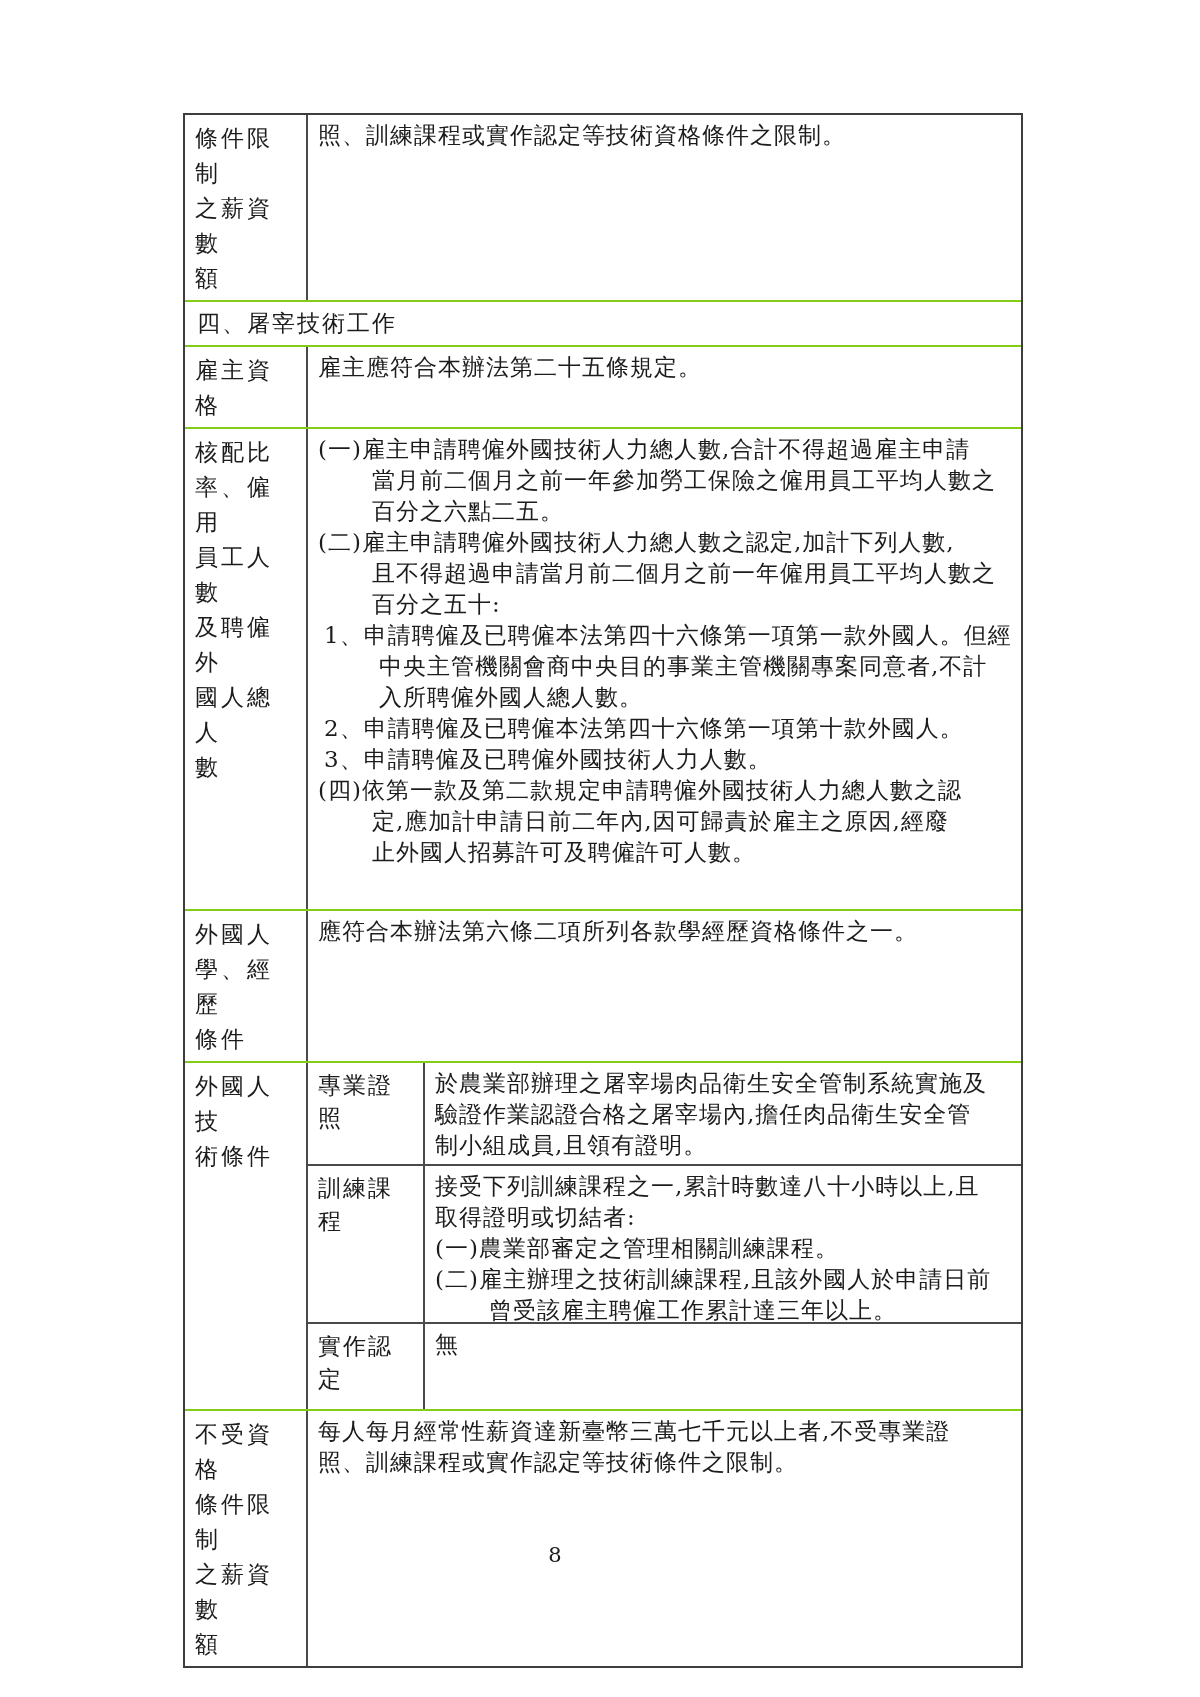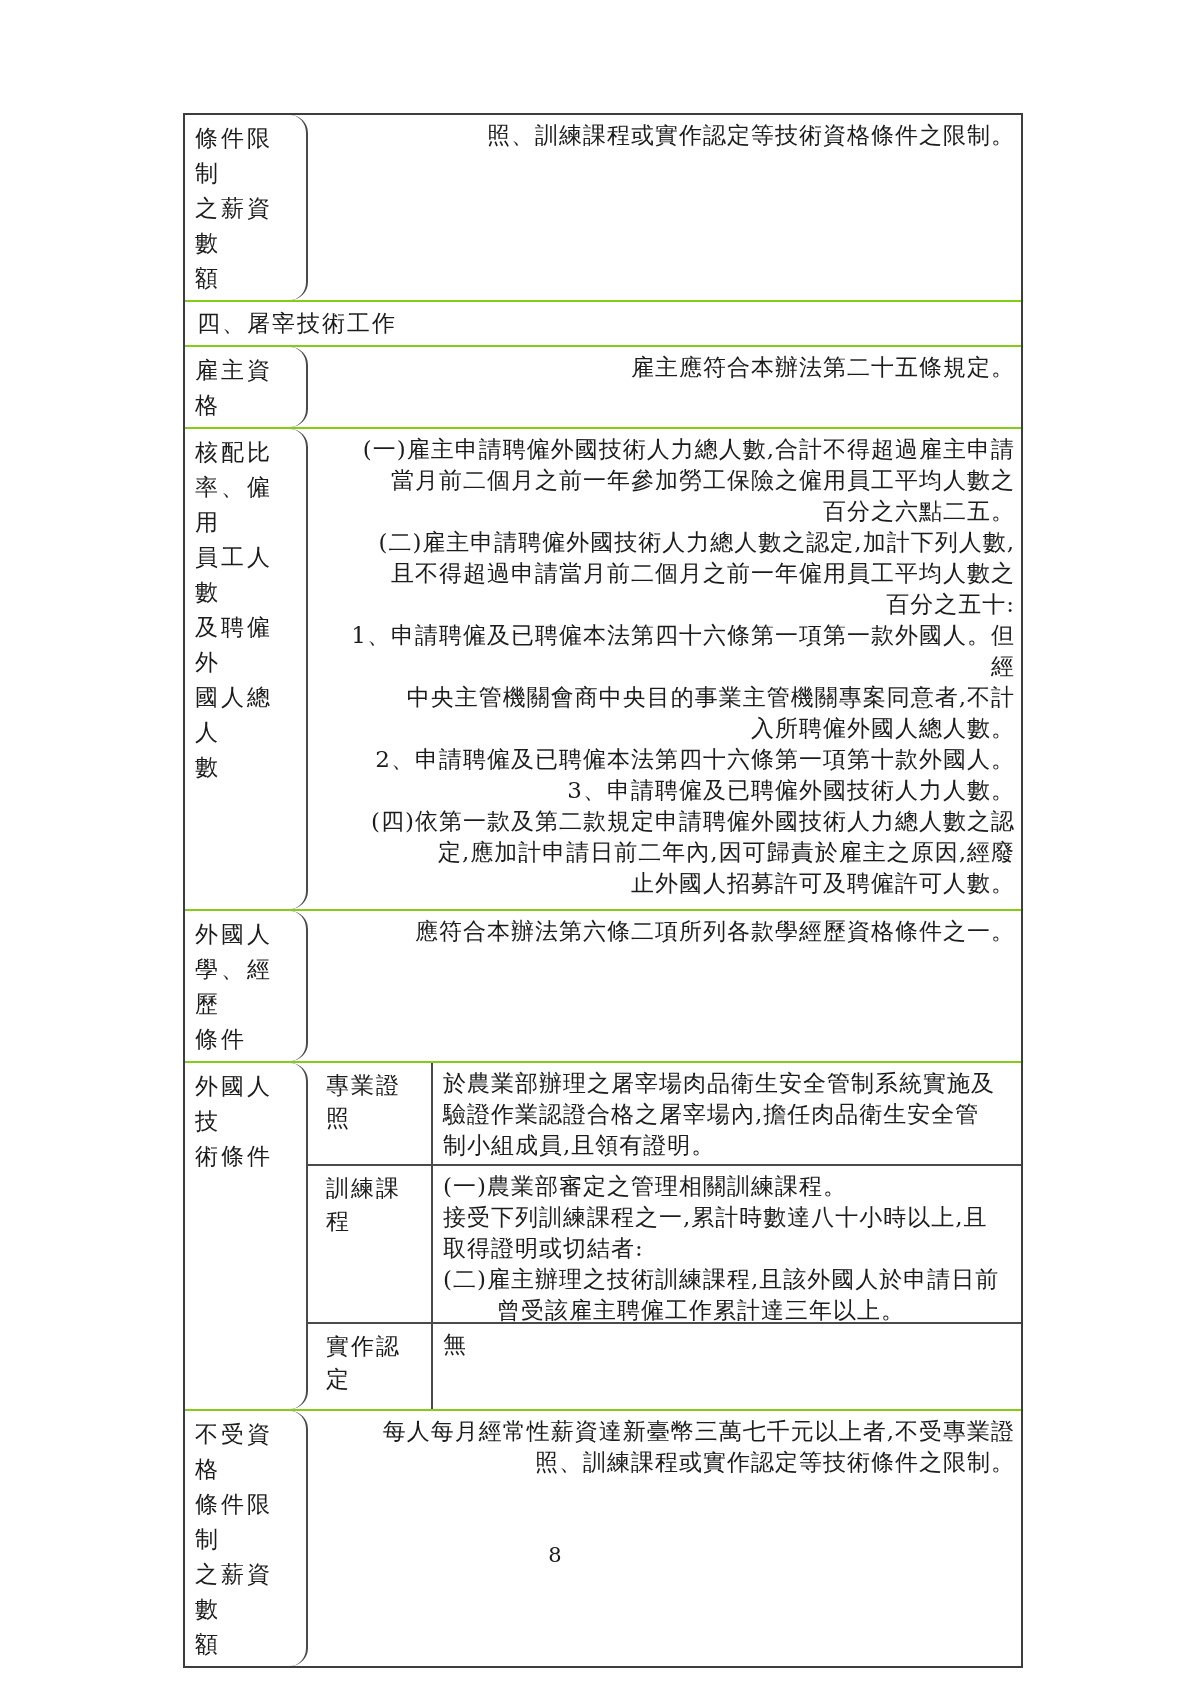--- a/index.html
+++ b/index.html
@@ -24,29 +24,27 @@
   .row:first-child{border-top:none;}
   .cell{box-sizing:border-box;}
   .label-cell{
     flex:0 0 123px;
     border-right:2px solid #4a4a4a;
     padding:6px 8px 4px 10px;
     font-size:23px;
     line-height:35px;
     letter-spacing:3px;
     white-space:pre-line;
-    border-radius:18px;
   }
   .content-cell{
     flex:1;
-    padding:5px 6px 4px 20px;
+    padding:5px 6px 4px 10px;
     font-size:23px;
     line-height:31px;
     letter-spacing:1px;
-    text-align:right;
   }
   .section-cell{
     flex:1;
     padding:6px 6px 4px 12px;
     font-size:23px;
     line-height:31px;
     letter-spacing:2px;
   }
   .para{white-space:pre-line;}
   .para.bracket{padding-left:54px;text-indent:-54px;}
@@ -55,21 +53,20 @@
   .subrow{display:flex;border-top:2px solid #4a4a4a;box-sizing:border-box;flex:1;}
   .subrow:first-child{border-top:none;}
   .sublabel-cell{
     flex:0 0 117px;
     border-right:2px solid #4a4a4a;
     padding:6px 20px 4px 10px;
     font-size:23px;
     line-height:33px;
     letter-spacing:2px;
     white-space:pre-line;
-    margin-left:8px;
   }
   .subcontent-cell{
     flex:1;
     padding:5px 6px 4px 10px;
     font-size:23px;
     line-height:31px;
     letter-spacing:1px;
   }
   
   .r0{min-height:108px;} .r1{min-height:45px;} .r2{min-height:45px;}
@@ -154,23 +151,23 @@
           <div class="cell subcontent-cell">
             <div class="para plain">於農業部辦理之屠宰場肉品衛生安全管制系統實施及
 驗證作業認證合格之屠宰場內,擔任肉品衛生安全管
 制小組成員,且領有證明。</div>
           </div>
         </div>
 
         <div class="subrow s1">
           <div class="cell sublabel-cell">訓練課程</div>
           <div class="cell subcontent-cell">
-            <div class="para bracket">(一)農業部審定之管理相關訓練課程。</div>
             <div class="para plain">接受下列訓練課程之一,累計時數達八十小時以上,且
 取得證明或切結者:</div>
+            <div class="para bracket">(一)農業部審定之管理相關訓練課程。</div>
             <div class="para bracket">(二)雇主辦理之技術訓練課程,且該外國人於申請日前
 曾受該雇主聘僱工作累計達三年以上。</div>
           </div>
         </div>
 
         <div class="subrow s2">
           <div class="cell sublabel-cell">實作認定</div>
           <div class="cell subcontent-cell">
             <div class="para plain">無</div>
           </div>

